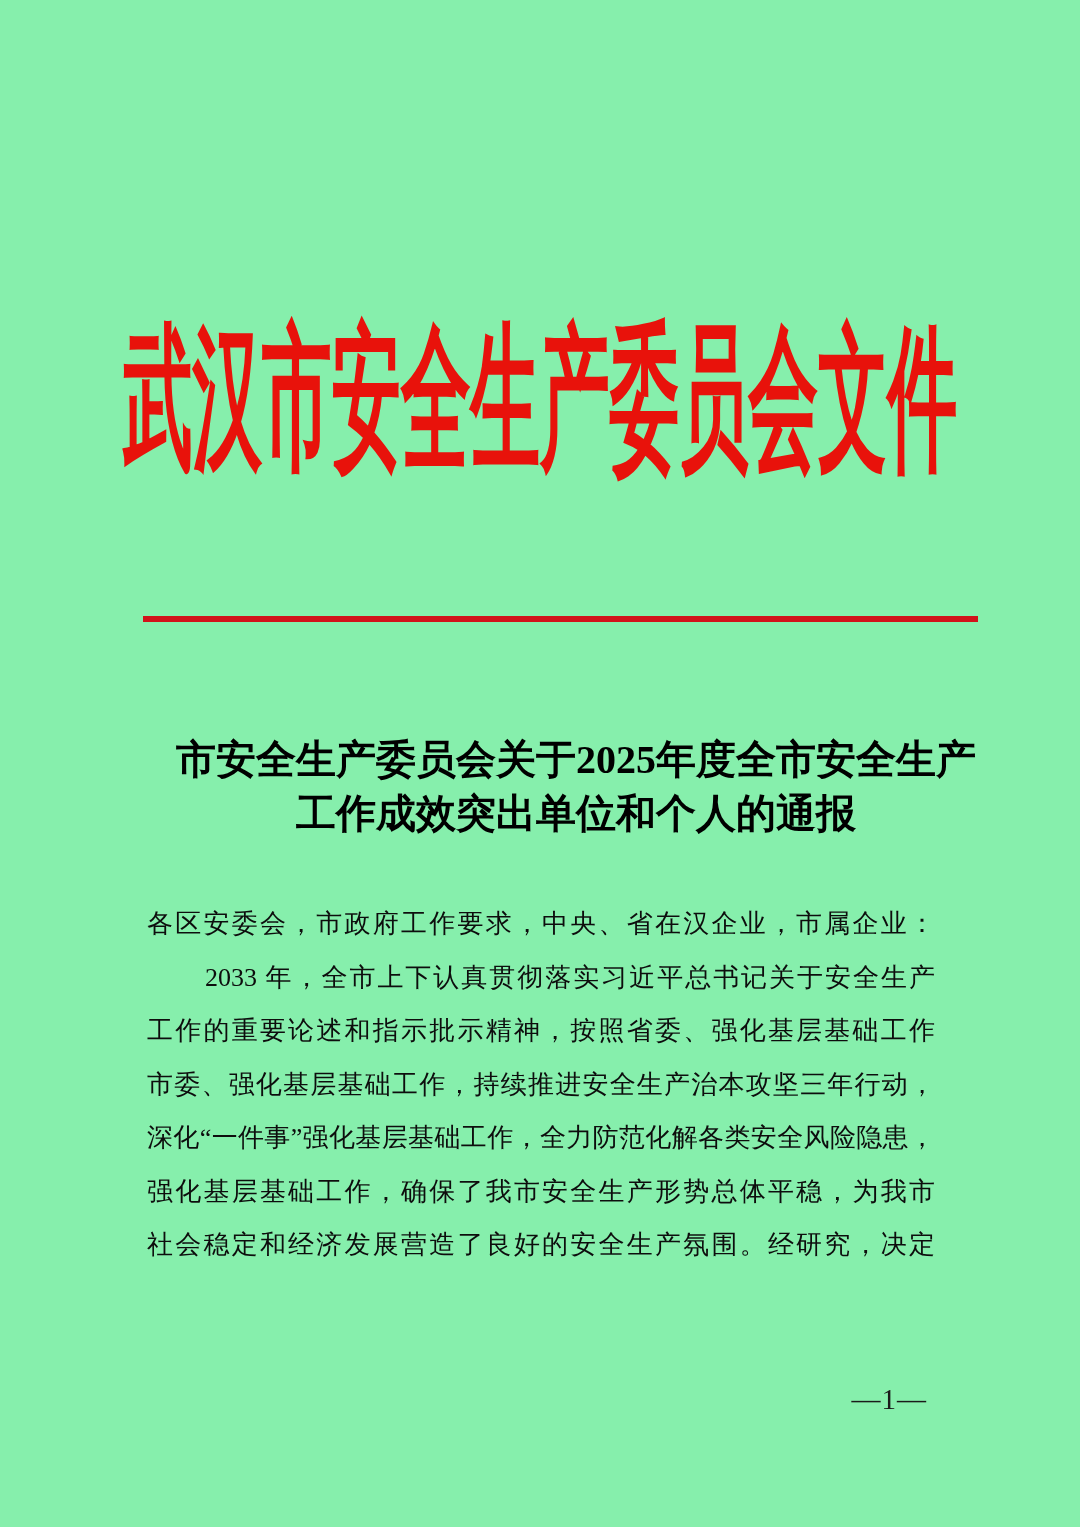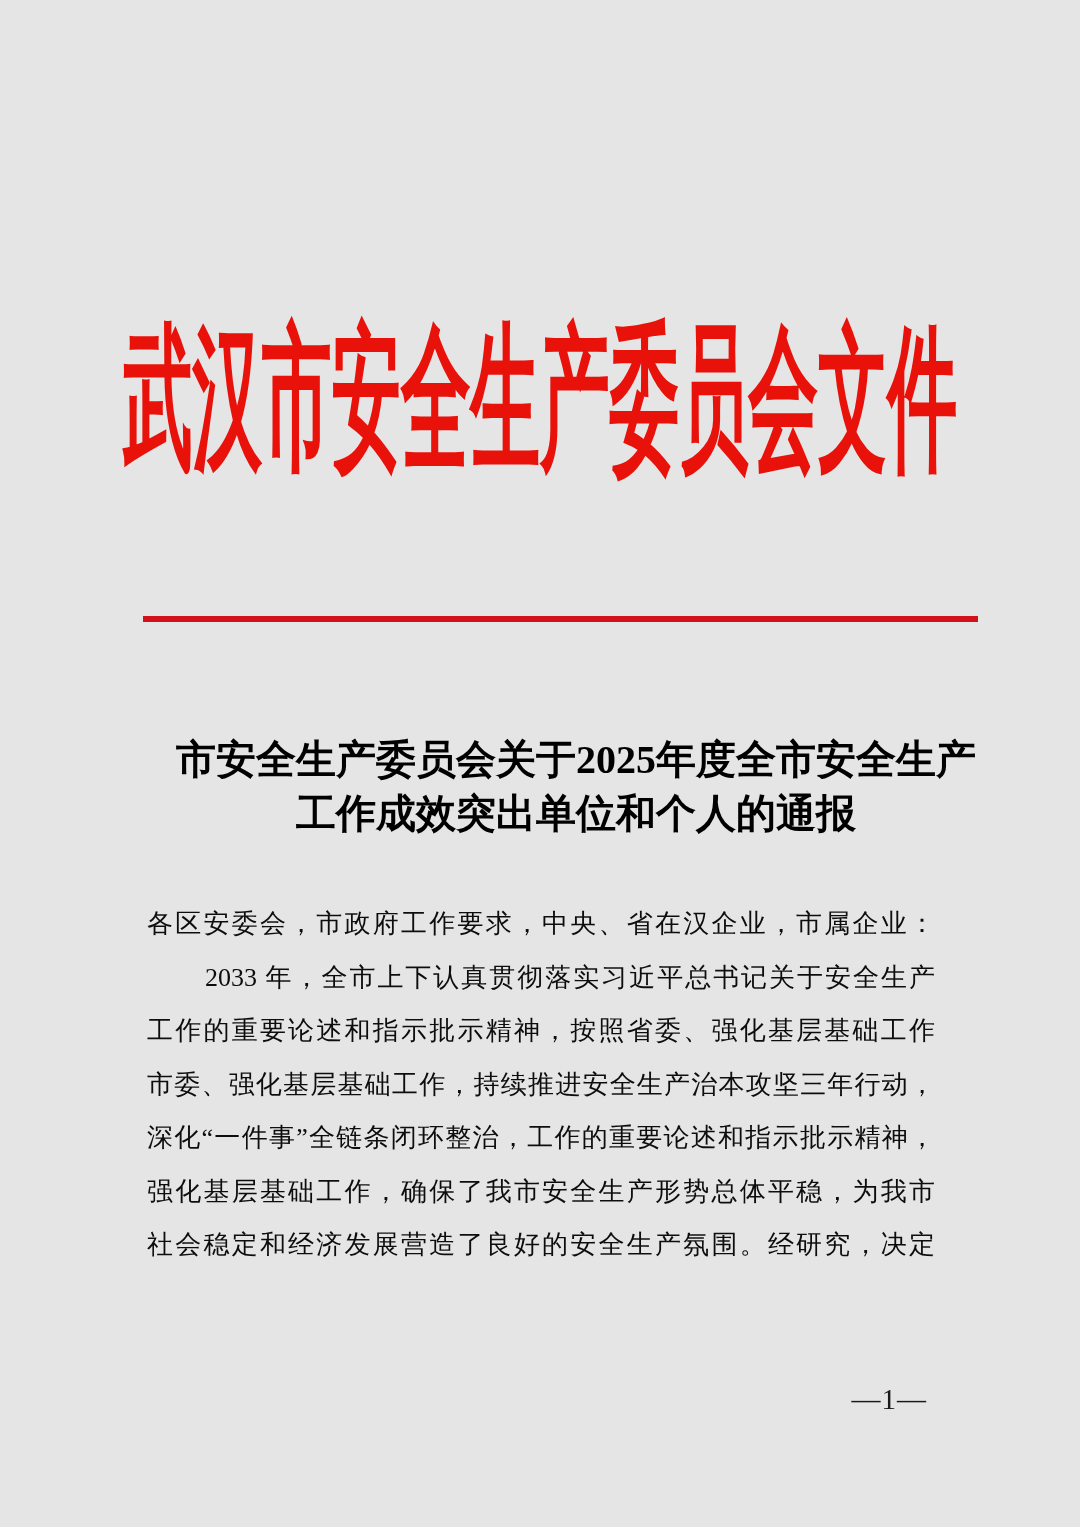--- a/index.html
+++ b/index.html
@@ -11,21 +11,21 @@
     width: 1080px;
     height: 1527px;
     background: #fdfdfd;
     position: relative;
     font-family: "Liberation Serif", "DejaVu Serif", serif;
     color: #000;
   }
   .page {
     position: absolute;
     inset: 0;
-    background: #e5e5e5;
+    background: #86efac;
   }
   
   .red-header {
     position: absolute;
     top: 322px;
     left: 0;
     width: 1080px;
     height: 156px;
     display: flex;
     align-items: center;
@@ -129,21 +129,21 @@
   <div class="doc-title">
     <div class="t-line">市安全生产委员会关于2025年度全市安全生产</div>
     <div class="t-line">工作成效突出单位和个人的通报</div>
   </div>
 
   <div class="body-text">
     <div class="body-line">各区安委会，市政府工作要求，中央、省在汉企业，市属企业：</div>
     <div class="body-line indent">2033 年，全市上下认真贯彻落实习近平总书记关于安全生产</div>
     <div class="body-line">工作的重要论述和指示批示精神，按照省委、强化基层基础工作</div>
     <div class="body-line">市委、强化基层基础工作，持续推进安全生产治本攻坚三年行动，</div>
-    <div class="body-line">深化“一件事”全链条闭环整治，工作的重要论述和指示批示精神，</div>
+    <div class="body-line">深化“一件事”强化基层基础工作，全力防范化解各类安全风险隐患，</div>
     <div class="body-line">强化基层基础工作，确保了我市安全生产形势总体平稳，为我市</div>
     <div class="body-line">社会稳定和经济发展营造了良好的安全生产氛围。经研究，决定</div>
   </div>
 
   <div class="page-footer">
     <span>—1—</span>
   </div>
 
 </div>
 

